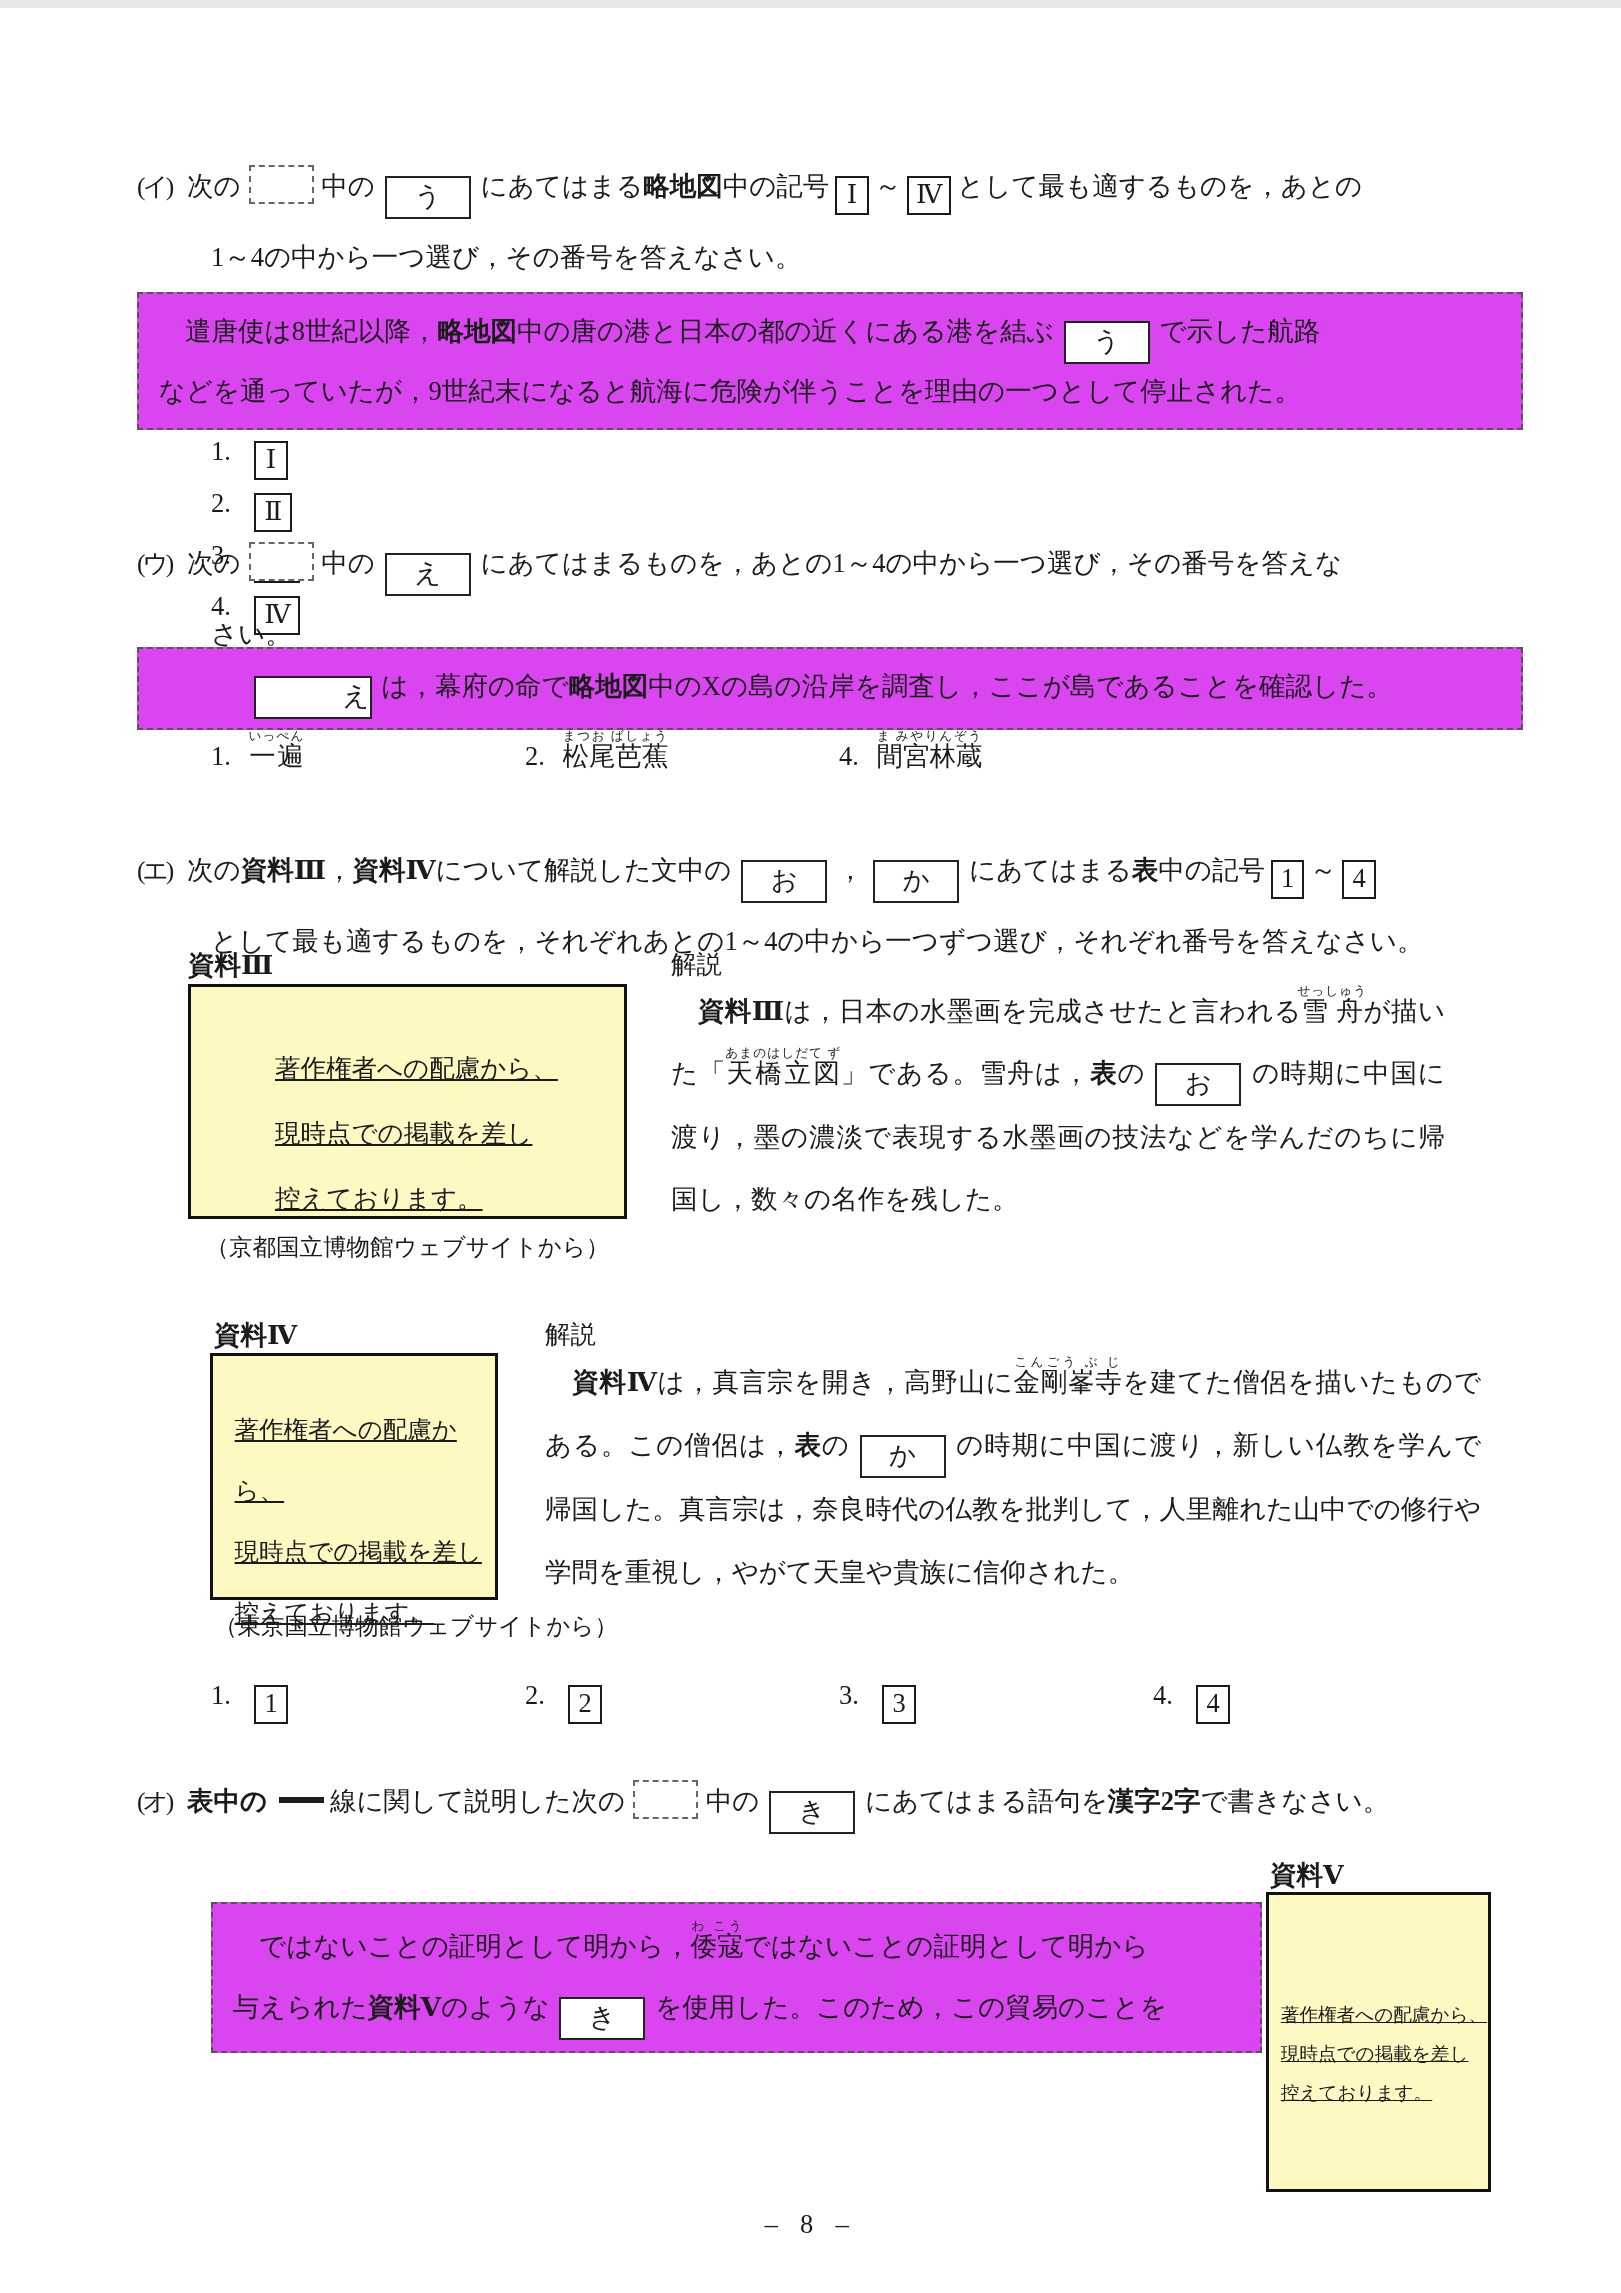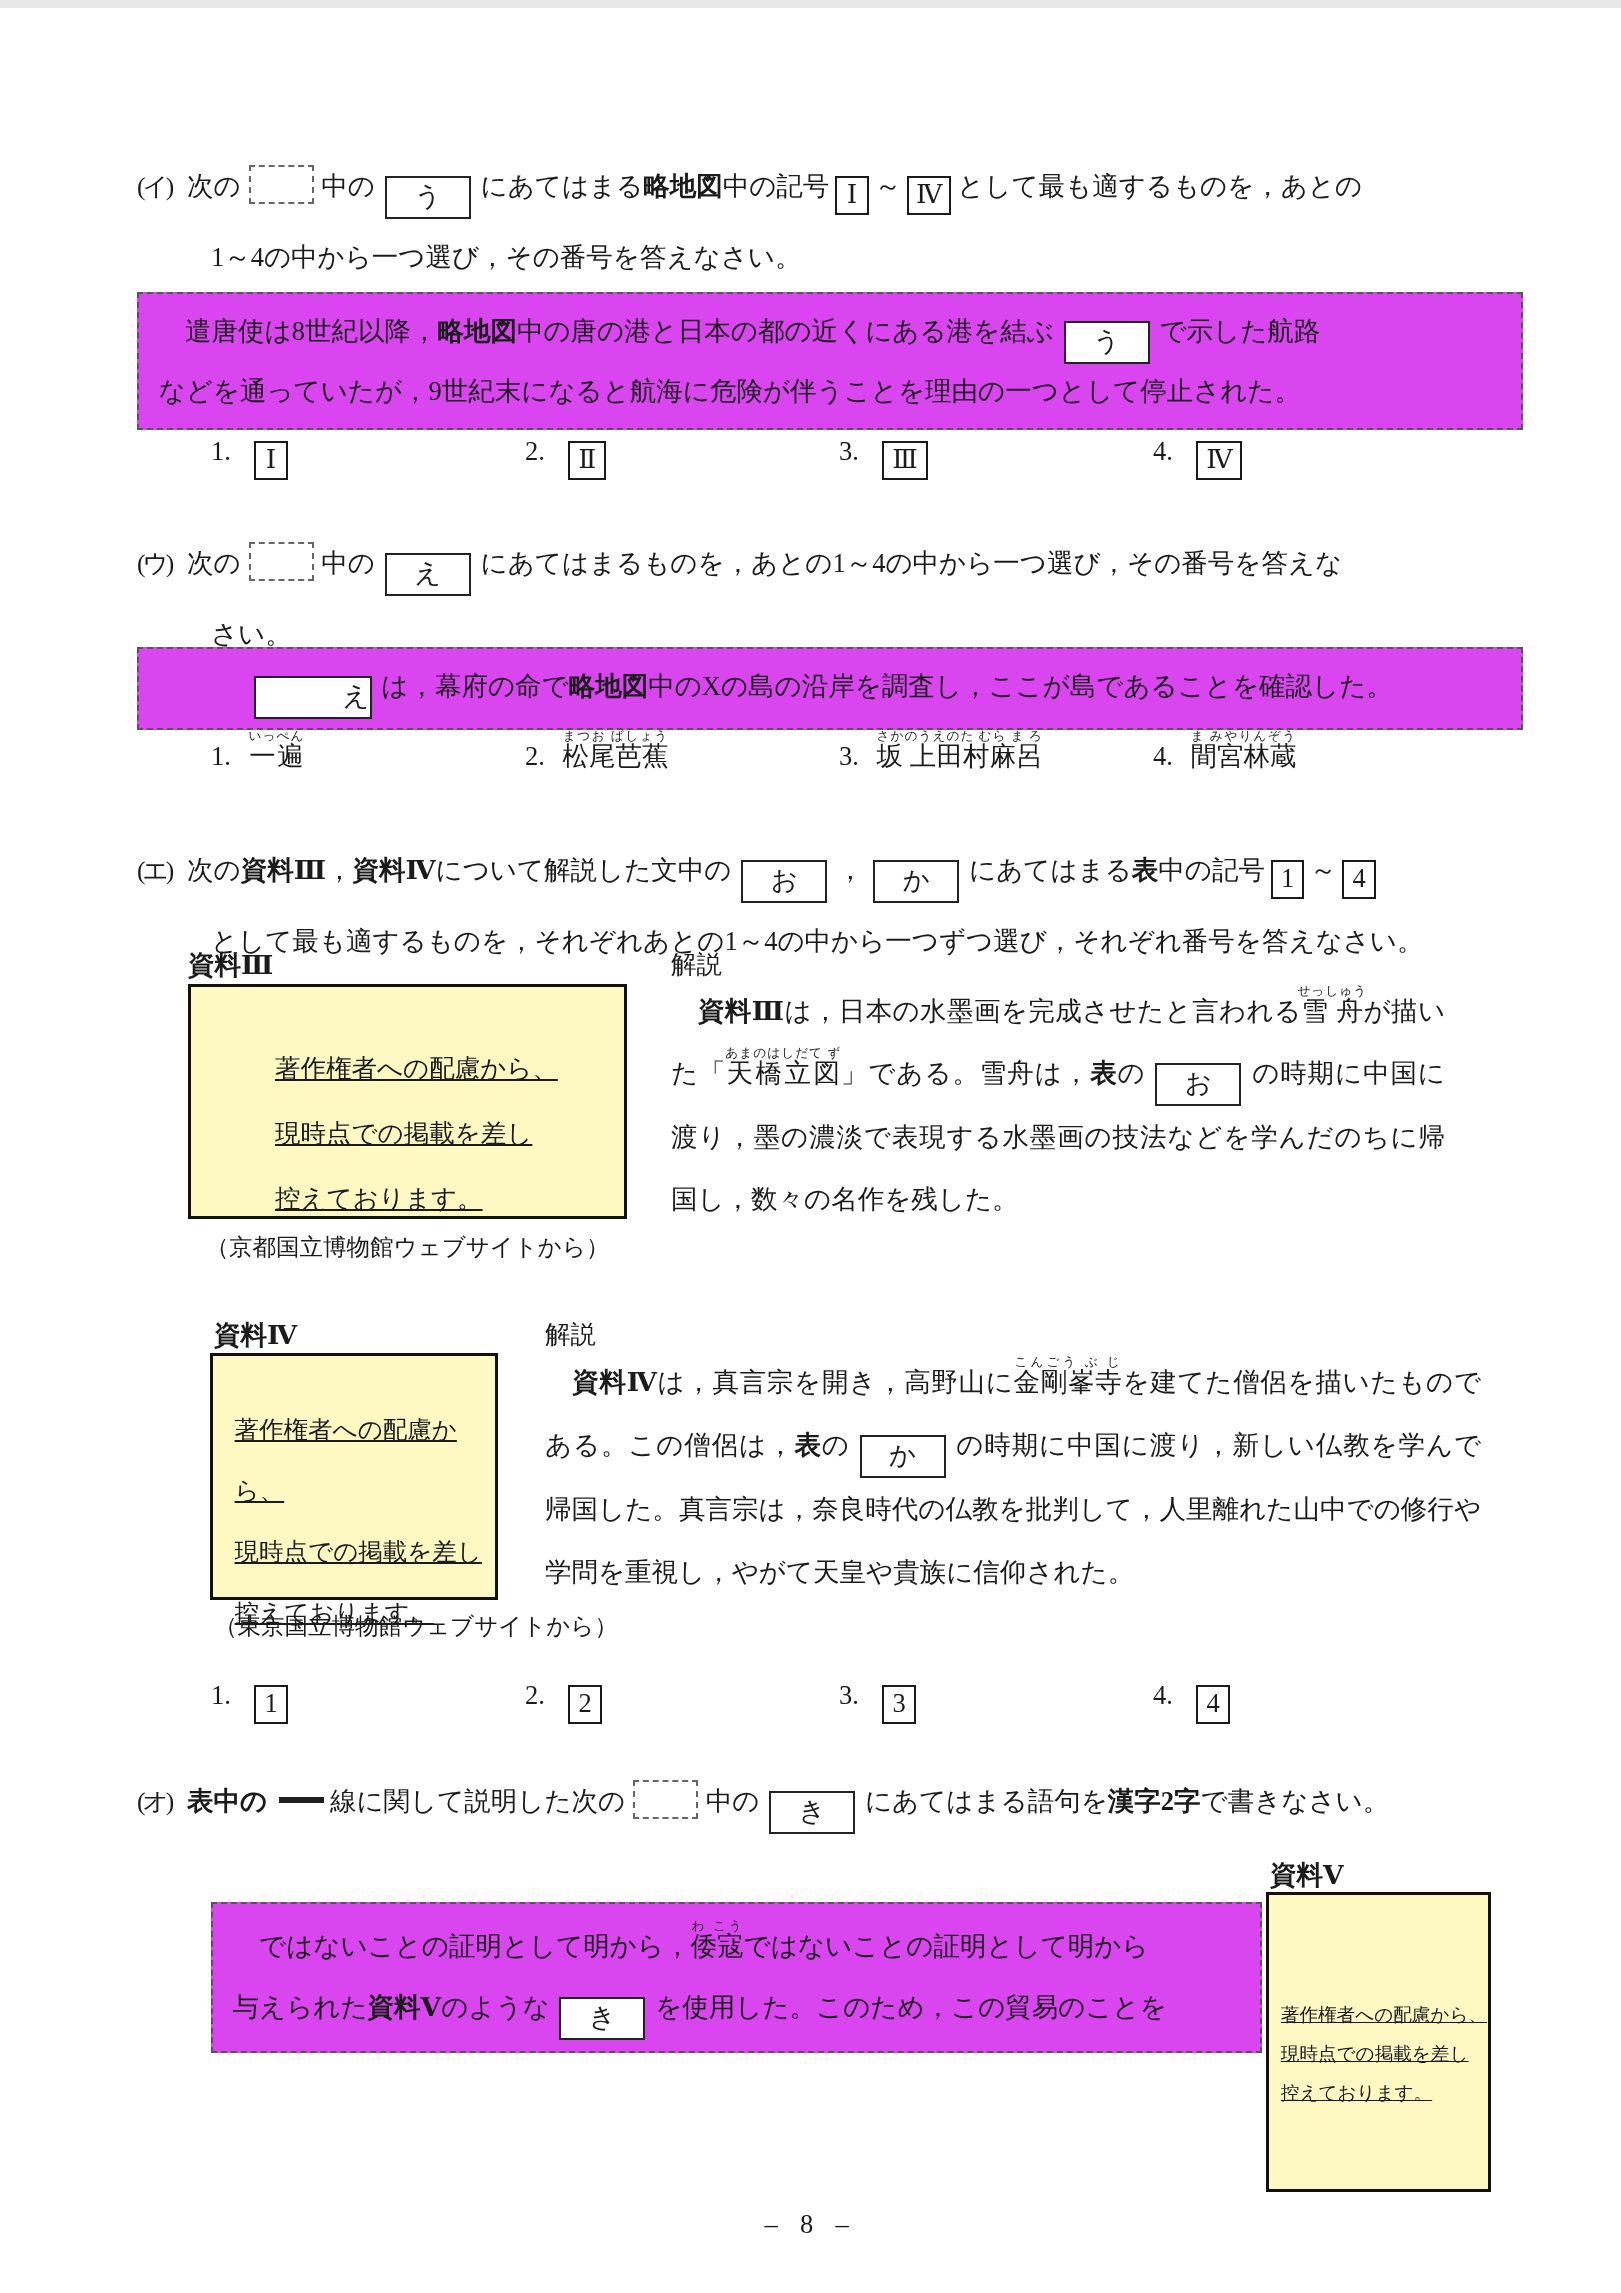--- a/index.html
+++ b/index.html
@@ -56,42 +56,41 @@
       <span class="qlabel">(イ)</span><span><span class="tx">次の</span><span class="seg-dashedbox"></span><span class="tx">中の</span><span class="box-ans">う</span><span class="tx">にあてはまる</span><span class="bd">略地図</span><span class="tx">中の記号</span><span class="box-sym">Ⅰ</span><span class="tx">～</span><span class="box-sym">Ⅳ</span><span class="tx">として最も適するものを，あとの</span></span>
     </div>
     <div class="qline cont">1～4の中から一つ選び，その番号を答えなさい。</div>
   </section>
 
   <div class="quote" style="left:137px;top:284px;width:1343px;">
     <div class="qt-line"><span class="tx">　遣唐使は8世紀以降，</span><span class="bd">略地図</span><span class="tx">中の唐の港と日本の都の近くにある港を結ぶ</span><span class="box-ans">う</span><span class="tx">で示した航路</span></div>
     <div class="qt-line"><span class="tx">などを通っていたが，9世紀末になると航海に危険が伴うことを理由の一つとして停止された。</span></div>
   </div>
 
-  <div class="opt-row" style="top:420px;">
+  <div class="opt-row" style="top:420px;flex-direction:column;">
     <div class="opt"><span class="opt-num">1.</span><span><span class="box-symb">Ⅰ</span></span></div>
     <div class="opt"><span class="opt-num">2.</span><span><span class="box-symb">Ⅱ</span></span></div>
     <div class="opt"><span class="opt-num">3.</span><span><span class="box-symb">Ⅲ</span></span></div>
     <div class="opt"><span class="opt-num">4.</span><span><span class="box-symb">Ⅳ</span></span></div>
   </div>
 
   <section class="q" style="top:532px;">
     <div class="qline">
       <span class="qlabel">(ウ)</span><span><span class="tx">次の</span><span class="seg-dashedbox"></span><span class="tx">中の</span><span class="box-ans">え</span><span class="tx">にあてはまるものを，あとの1～4の中から一つ選び，その番号を答えな</span></span>
     </div>
     <div class="qline cont">さい。</div>
   </section>
 
   <div class="quote" style="left:137px;top:639px;width:1343px;">
     <div class="qt-line" style="text-indent:86px;"><span class="box-ans">え</span><span class="tx">は，幕府の命で</span><span class="bd">略地図</span><span class="tx">中のXの島の沿岸を調査し，ここが島であることを確認した。</span></div>
   </div>
 
   <div class="opt-row" style="top:721px;align-items:center;">
     <div class="opt"><span class="opt-num">1.</span><span><ruby class="rb">一遍<rt>いっぺん</rt></ruby></span></div>
     <div class="opt"><span class="opt-num">2.</span><span><ruby class="rb">松尾芭蕉<rt>まつお ばしょう</rt></ruby></span></div>
-    <div class="opt"><span class="opt-num">3.</span><span><ruby class="rb">坂 上田村麻呂<rt>さかのうえのた むら ま ろ</rt></ruby></span></div>
     <div class="opt"><span class="opt-num">4.</span><span><ruby class="rb">間宮林蔵<rt>ま みやりんぞう</rt></ruby></span></div>
   </div>
 
   <section class="q" style="top:839px;">
     <div class="qline">
       <span class="qlabel">(エ)</span><span><span class="tx">次の</span><span class="bd">資料Ⅲ</span><span class="tx">，</span><span class="bd">資料Ⅳ</span><span class="tx">について解説した文中の</span><span class="box-ans">お</span><span class="tx">，</span><span class="box-ans">か</span><span class="tx">にあてはまる</span><span class="bd">表</span><span class="tx">中の記号</span><span class="box-symb">1</span><span class="tx">～</span><span class="box-symb">4</span></span>
     </div>
     <div class="qline cont">として最も適するものを，それぞれあとの1～4の中から一つずつ選び，それぞれ番号を答えなさい。</div>
   </section>
 

